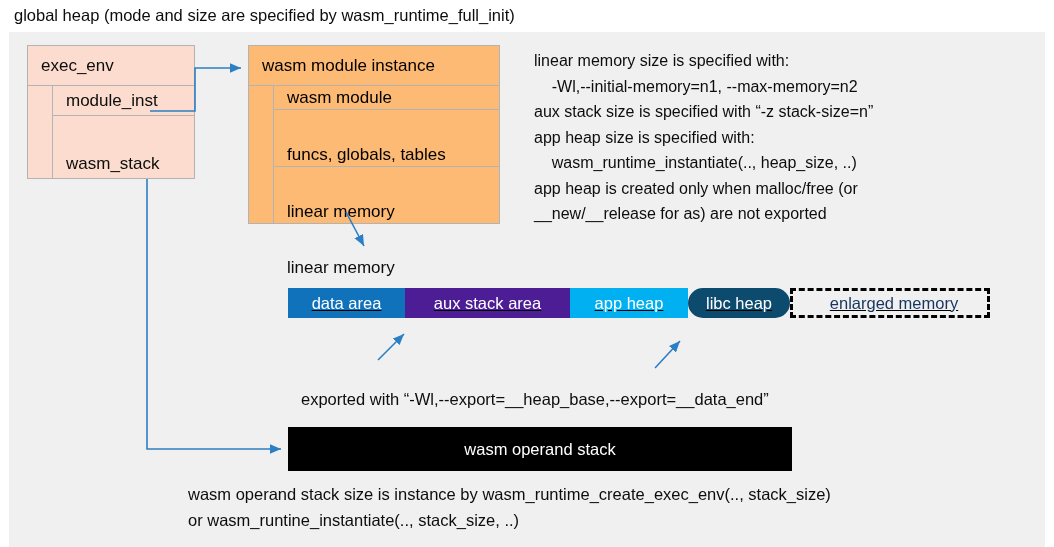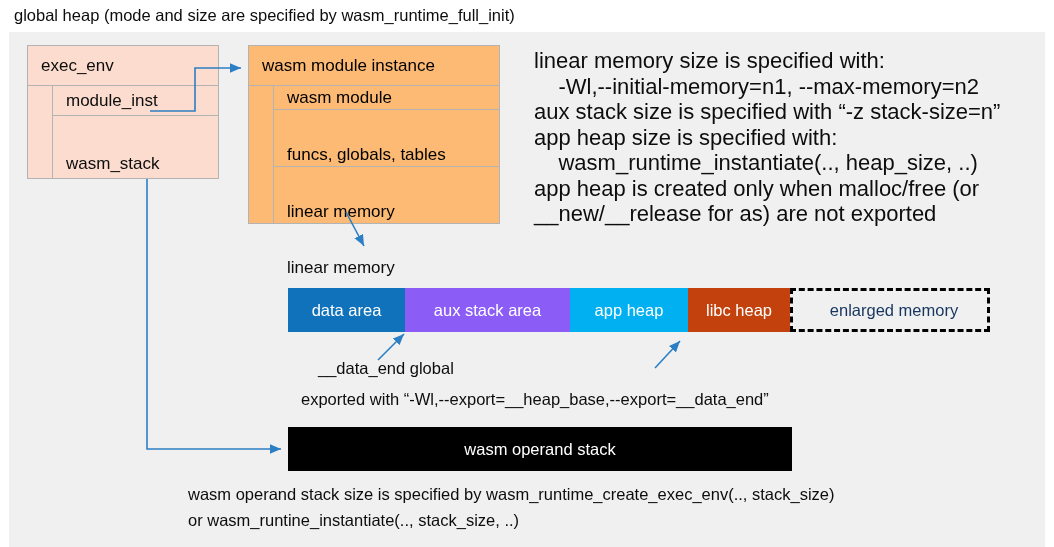--- a/index.html
+++ b/index.html
@@ -77,57 +77,58 @@
     display: flex;
     align-items: center;
     padding-left: 13px;
     font-size: 17px;
     border-bottom: 1px solid #b3b3b3;
   }
   .struct-row:last-child { border-bottom: none; }
 
   
   #exec-env-box {
-    left: 27px; top: 45px; width: 192px; height: 134px;
+    left: 27px; top: 45px; width: 168px; height: 134px;
     background: #fbdcce;
   }
   #exec-env-box .struct-head,
   #exec-env-box .struct-row { color: #0d0d0d; }
 
   
   #module-instance-box {
     left: 248px; top: 45px; width: 252px; height: 179px;
     background: #fdba74;
   }
 
   
   .note-block {
     position: absolute;
-    font-size: 22px;
+    font-size: 16px;
     line-height: 25.5px;
     color: #0d0d0d;
     white-space: pre;
   }
   #linear-memory-notes { left: 534px; top: 48px; }
 
   
   .strip-caption {
     position: absolute;
     font-size: 17px;
     color: #0d0d0d;
     white-space: nowrap;
   }
   #linear-memory-caption { left: 287px; top: 258px; }
 
   #memory-strip {
     position: absolute;
     left: 288px;
     top: 288px;
-    height: 44px;
-    display: flex;
+    height: 30px;
+    display: flex;
+    text-decoration: underline;
   }
   .mem-seg {
     box-sizing: border-box;
     display: flex;
     align-items: center;
     justify-content: center;
     font-size: 16.5px;
     color: #ffffff;
     white-space: nowrap;
   }
@@ -215,41 +216,40 @@
 app heap size is specified with:
     wasm_runtime_instantiate(.., heap_size, ..)
 app heap is created only when malloc/free (or
 __new/__release for as) are not exported</div>
 
   <div class="strip-caption" id="linear-memory-caption">linear memory</div>
   <div id="memory-strip">
       <div class="mem-seg" style="width: 117px; background: rgb(16, 114, 186);">
         <span>data area</span>
       </div>
-      <div class="mem-seg" style="width: 165px; background: #8b5cf6;">
+      <div class="mem-seg" style="width: 165px; background: #4c1d95;">
         <span>aux stack area</span>
       </div>
       <div class="mem-seg" style="width: 118px; background: rgb(0, 176, 240);">
         <span>app heap</span>
       </div>
-      <div class="mem-seg" style="width: 102px; background: #c2410c;">
+      <div class="mem-seg" style="width: 102px; background: #0c4a6e; border-radius: 15px;">
         <span>libc heap</span>
       </div>
       <div class="mem-seg dashed" style="width: 200px; padding-left: 8px;">
         <span>enlarged memory</span>
       </div>
     </div>
 
-  <div class="annot" id="data-end-label">__data_end global</div>
   <div class="annot" id="exported-with-label">exported with “-Wl,--export=__heap_base,--export=__data_end”</div>
 
   <div id="operand-stack-box">
     <span>wasm operand stack</span>
   </div>
-  <div class="annot" id="operand-stack-notes">wasm operand stack size is specified by wasm_runtime_create_exec_env(.., stack_size)
+  <div class="annot" id="operand-stack-notes">wasm operand stack size is instance by wasm_runtime_create_exec_env(.., stack_size)
 or wasm_runtine_instantiate(.., stack_size, ..)</div>
 
   <svg id="connectors" viewBox="0 0 1054 547">
     <defs>
       <marker id="arrowhead" markerWidth="8" markerHeight="8" refX="7" refY="3" orient="auto">
         <path d="M0,0 L7,3 L0,6 z" fill="#2c7fc4"></path>
       </marker>
     </defs>
 
     <path d="M150,111 L195,111 L195,68 L241,68" fill="none" stroke="#2c7fc4" stroke-width="1.6" marker-end="url(#arrowhead)"></path>

